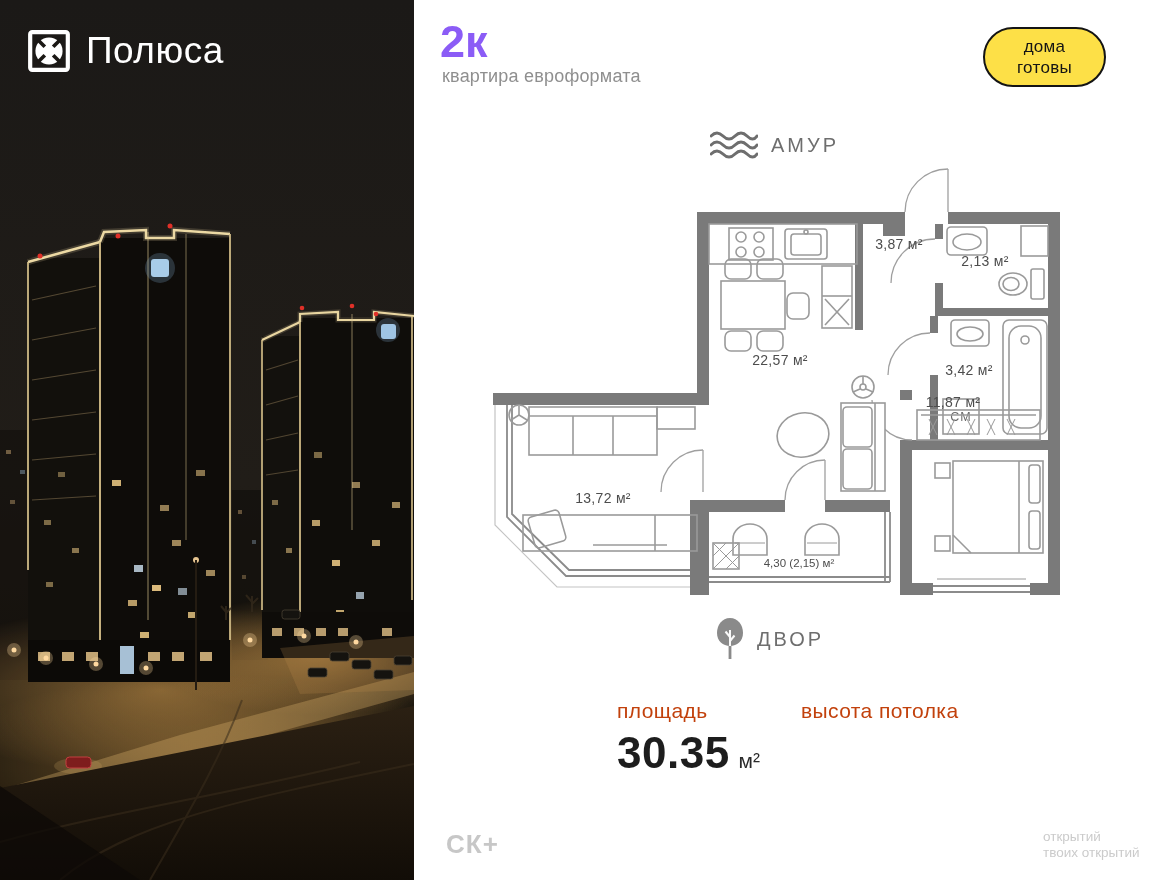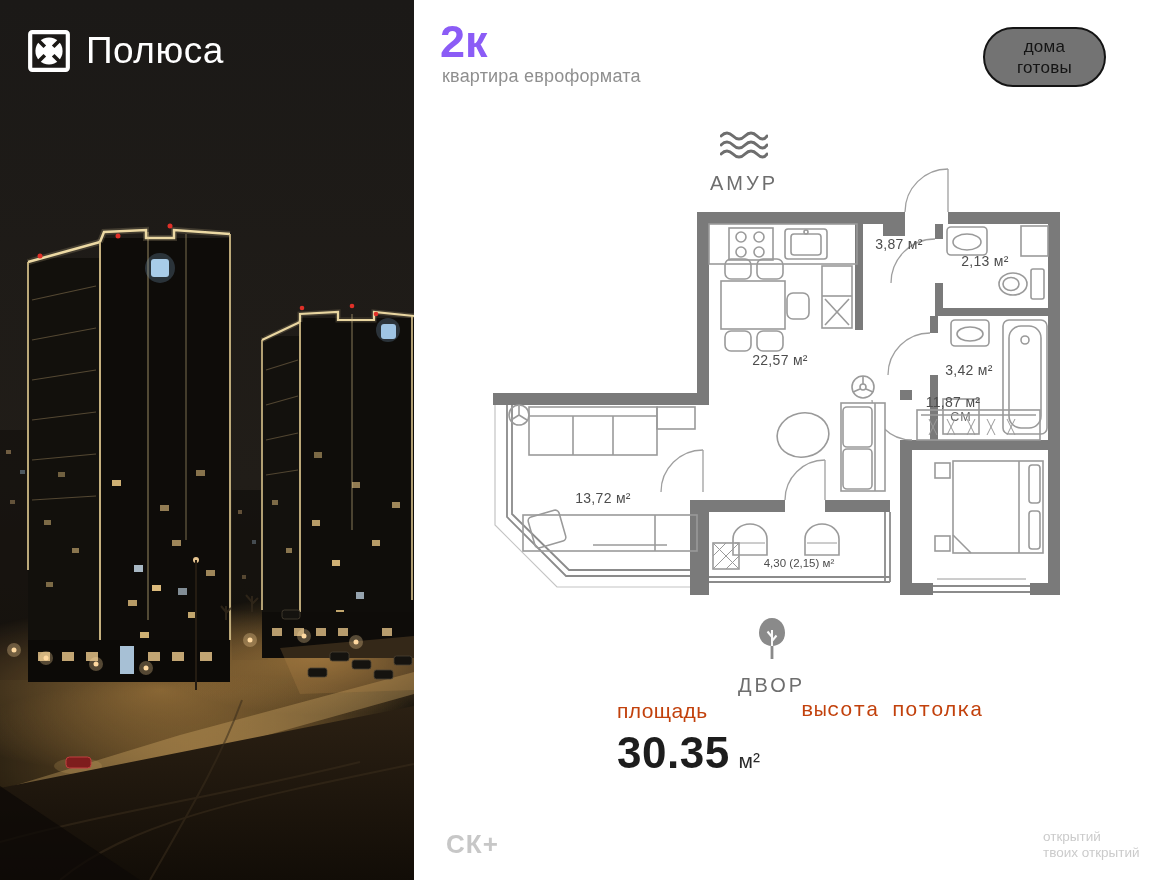--- a/index.html
+++ b/index.html
@@ -7,42 +7,42 @@
         font-family:"Liberation Sans",sans-serif;}
   
   .photo{position:absolute;left:0;top:0;width:414px;height:880px;background:#1b1815;}
   .brand{position:absolute;left:26px;top:28px;display:flex;align-items:center;gap:14px;color:#fff;}
   .brand-text{font-size:37px;font-weight:500;letter-spacing:0.5px;}
   
   .apt-type{position:absolute;left:440px;top:16px;font-size:45px;font-weight:700;color:#8b5cf6;}
   .apt-sub{position:absolute;left:442px;top:66px;font-size:18px;color:#8f8f8f;letter-spacing:0.2px;}
   .badge{position:absolute;left:983px;top:27px;width:119px;height:56px;border:2.5px solid #141414;
          border-radius:30px;display:flex;flex-direction:column;align-items:center;justify-content:center;
-         font-size:17px;color:#141414;line-height:1.25;font-weight:500;letter-spacing:0.3px;background:#737373;}
-  
-  .orient{position:absolute;display:flex;align-items:center;gap:13px;color:#6e6e6e;flex-direction:column;}
+         font-size:17px;color:#141414;line-height:1.25;font-weight:500;letter-spacing:0.3px;background:#fde047;}
+  
+  .orient{position:absolute;display:flex;align-items:center;gap:13px;color:#6e6e6e;}
   .orient-amur{left:710px;top:131px;}
-  .orient-dvor{left:738px;top:617px;}
+  .orient-dvor{left:716px;top:617px;}
   .orient-text{font-size:20px;letter-spacing:3px;color:#6e6e6e;}
   
   .plan{position:absolute;left:485px;top:163px;}
   .wall{fill:#7a7a7a;}
   .furn{fill:none;stroke:#9a9a9a;stroke-width:1.6;}
   .furnf{fill:#ffffff;stroke:#9a9a9a;stroke-width:1.6;}
   .thin{fill:none;stroke:#9a9a9a;stroke-width:1;}
   .door{fill:none;stroke:#9f9f9f;stroke-width:1.3;}
   .win{fill:none;stroke:#8b8b8b;stroke-width:1.8;}
   .facade{fill:none;stroke:#c4c4c4;stroke-width:1.2;}
   .lbl{font-size:14px;fill:#4d4d4d;letter-spacing:0.3px;}
   .lbls{font-size:11.5px;fill:#4d4d4d;}
   .lblw{font-size:12.5px;fill:#6a6a6a;letter-spacing:1px;}
   
   .stat{position:absolute;}
   .stat-area{left:617px;top:699px;}
-  .stat-ceiling{left:801px;top:699px;font-family:Liberation Mono, monospace;}
+  .stat-ceiling{left:801px;top:699px;}
   .stat-label{font-size:21px;color:#c2410c;letter-spacing:0.4px;}
   .stat-row{display:flex;align-items:baseline;gap:9px;margin-top:5px;}
   .stat-value{font-size:44px;font-weight:600;color:#1d1d1d;letter-spacing:0.5px;}
   .stat-unit{font-size:21px;color:#2a2a2a;}
   
   .footer-logo{position:absolute;left:446px;top:829px;font-size:26px;font-weight:700;
                color:#c7c7c7;letter-spacing:1px;}
   .footer-tag{position:absolute;left:1043px;top:829px;font-size:13.5px;color:#cbcbcb;line-height:1.18;}
 </style>
 </head>

